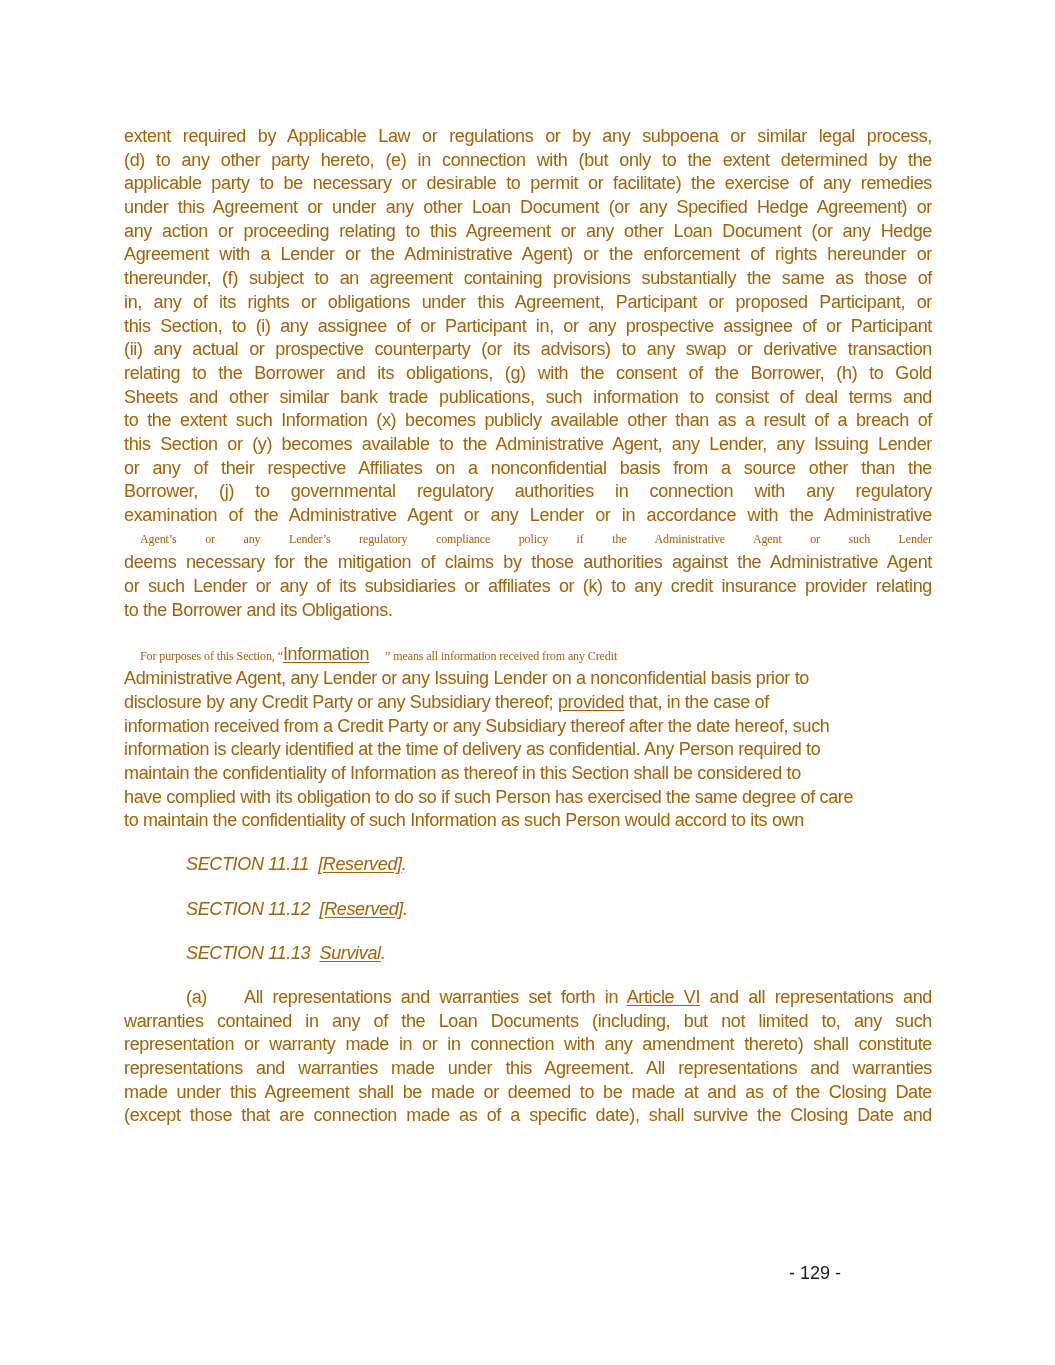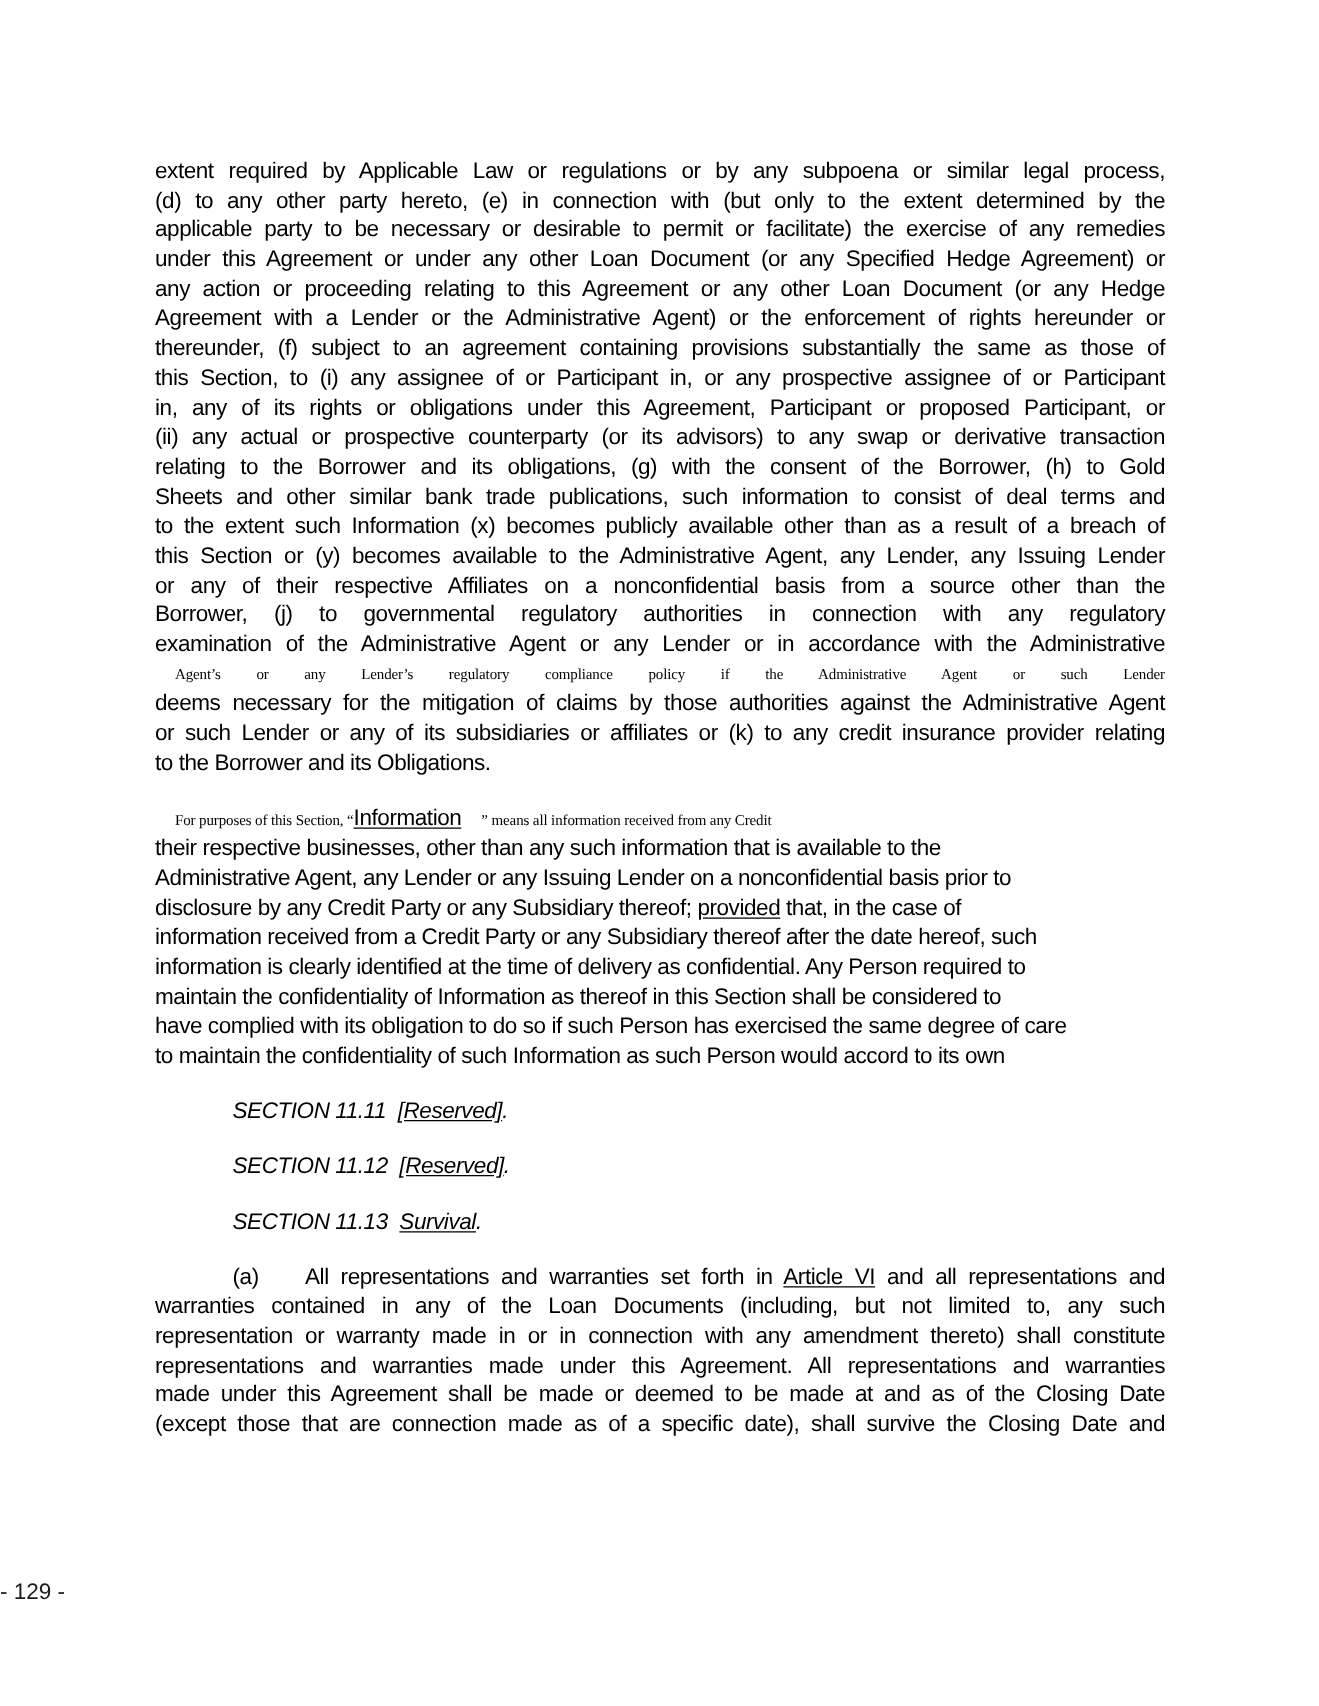--- a/index.html
+++ b/index.html
@@ -1,68 +1,67 @@
 <!DOCTYPE html>
 <html><head>
 <meta charset="utf-8">
 <style>
   html, body { margin: 0; padding: 0; background: #ffffff; }
   body { width: 1055px; height: 1365px; position: relative; overflow: hidden; }
   .page {
     position: absolute; left: 124px; top: 125px; width: 808px;
     font-family: "Liberation Sans", sans-serif;
-    font-size: 18px; color: #000000; letter-spacing: -0.35px;
+    font-size: 18px; color: #a16207; letter-spacing: -0.35px;
   }
   .line { display: block; height: 23.7px; line-height: 23.7px; white-space: nowrap; }
   .just { text-align: justify; text-align-last: justify; }
   .serif { font-family: "Liberation Serif", serif; font-size: 12px; letter-spacing: -0.1px; margin-left: 16px; }
   .u { text-decoration: underline; text-underline-offset: 2px; }
   .para-gap { height: 21px; }
   .sec { display: block; height: 23.7px; line-height: 23.7px; padding-left: 62px; white-space: nowrap; font-style: italic; }
   .sec-gap { height: 20.5px; }
   .tab { display: inline-block; width: 58px; }
   .footer {
-    position: absolute; top: 1263px; left: 0; width: 841px; text-align: left;
+    position: absolute; top: 1263px; left: 0; width: 841px; text-align: right;
     font-family: "Liberation Sans", sans-serif; font-size: 18px; color: #1a1a1a;
   }
 </style>
 </head>
 <body>
 
 <div class="page">
 
   <div>
     <span class="line just">extent required by Applicable Law or regulations or by any subpoena or similar legal process,</span>
     <span class="line just">(d) to any other party hereto, (e) in connection with (but only to the extent determined by the</span>
     <span class="line just">applicable party to be necessary or desirable to permit or facilitate) the exercise of any remedies</span>
     <span class="line just">under this Agreement or under any other Loan Document (or any Specified Hedge Agreement) or</span>
     <span class="line just">any action or proceeding relating to this Agreement or any other Loan Document (or any Hedge</span>
     <span class="line just">Agreement with a Lender or the Administrative Agent) or the enforcement of rights hereunder or</span>
     <span class="line just">thereunder, (f) subject to an agreement containing provisions substantially the same as those of</span>
+    <span class="line just">in, any of its rights or obligations under this Agreement, Participant or proposed Participant, or</span>
     <span class="line just">this Section, to (i) any assignee of or Participant in, or any prospective assignee of or Participant</span>
-    <span class="line just">in, any of its rights or obligations under this Agreement, Participant or proposed Participant, or</span>
     <span class="line just">(ii) any actual or prospective counterparty (or its advisors) to any swap or derivative transaction</span>
     <span class="line just">relating to the Borrower and its obligations, (g) with the consent of the Borrower, (h) to Gold</span>
     <span class="line just">Sheets and other similar bank trade publications, such information to consist of deal terms and</span>
     <span class="line just">to the extent such Information (x) becomes publicly available other than as a result of a breach of</span>
     <span class="line just">this Section or (y) becomes available to the Administrative Agent, any Lender, any Issuing Lender</span>
     <span class="line just">or any of their respective Affiliates on a nonconfidential basis from a source other than the</span>
     <span class="line just">Borrower, (j) to governmental regulatory authorities in connection with any regulatory</span>
     <span class="line just">examination of the Administrative Agent or any Lender or in accordance with the Administrative</span>
     <span class="line just serif">Agent’s or any Lender’s regulatory compliance policy if the Administrative Agent or such Lender</span>
     <span class="line just">deems necessary for the mitigation of claims by those authorities against the Administrative Agent</span>
     <span class="line just">or such Lender or any of its subsidiaries or affiliates or (k) to any credit insurance provider relating</span>
     <span class="line">to the Borrower and its Obligations.</span>
   </div>
 
   <div class="para-gap"></div>
 
   <div>
     <span class="line"><span class="serif">For purposes of this Section, “</span><span class="u">Information</span><span class="serif">” means all information received from any Credit</span></span>
-    <span class="line">their respective businesses, other than any such information that is available to the</span>
     <span class="line">Administrative Agent, any Lender or any Issuing Lender on a nonconfidential basis prior to</span>
     <span class="line"><span>disclosure by any Credit Party or any Subsidiary thereof; </span><span class="u">provided</span><span> that, in the case of</span></span>
     <span class="line">information received from a Credit Party or any Subsidiary thereof after the date hereof, such</span>
     <span class="line">information is clearly identified at the time of delivery as confidential.  Any Person required to</span>
     <span class="line">maintain the confidentiality of Information as thereof in this Section shall be considered to</span>
     <span class="line">have complied with its obligation to do so if such Person has exercised the same degree of care</span>
     <span class="line">to maintain the confidentiality of such Information as such Person would accord to its own</span>
   </div>
 
   <div class="sec-gap"></div>

